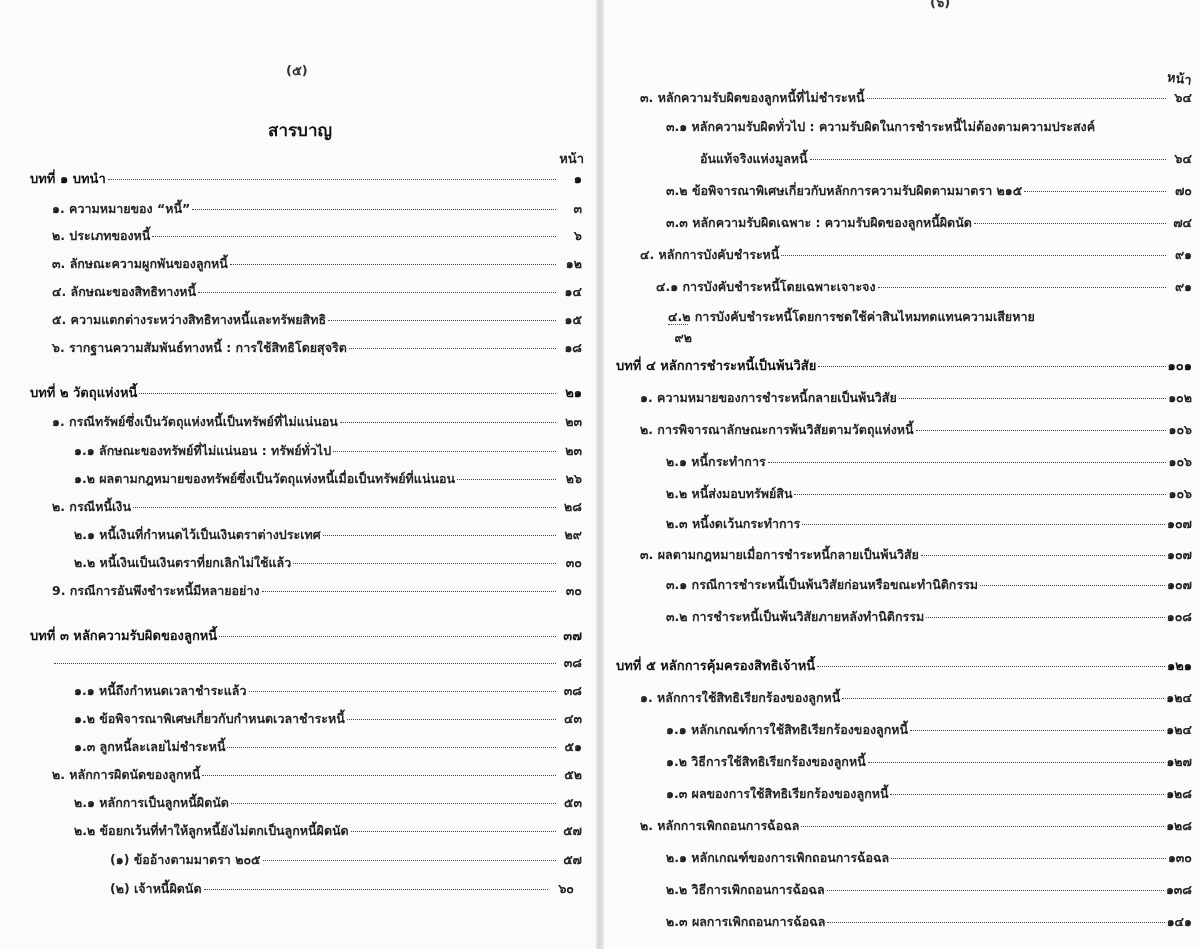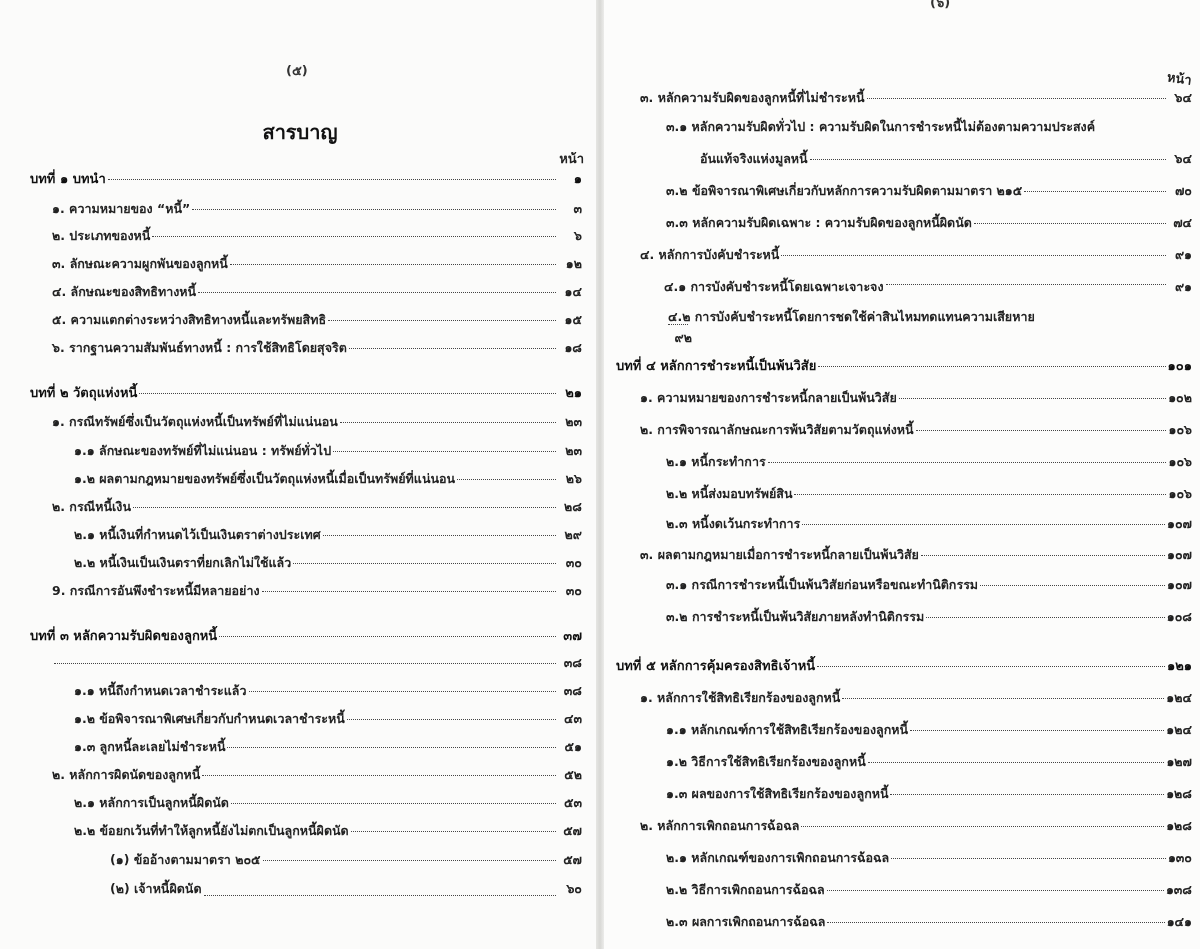--- a/index.html
+++ b/index.html
@@ -19,21 +19,21 @@
     position: absolute; left: 596px; top: 0; width: 8px; height: 949px;
     background: linear-gradient(to right, #e6e6e3, #d8d8d5, #ececea);
   }
   .page-marker {
     position: absolute; font-size: 13px; font-weight: bold; color: #333;
   }
   #left-marker { left: 286px; top: 60px; }
   #right-marker { left: 930px; top: -8px; }
   .toc-title {
     position: absolute; left: 0; width: 600px; top: 116px; text-align: center;
-    font-size: 20px; font-weight: bold; color: #111;
+    font-size: 17px; font-weight: bold; color: #111;
   }
   .page-label {
     position: absolute; font-size: 13px; font-weight: bold; color: #222;
   }
   #left-page-label { right: 12px; top: 148px; }
   #right-page-label { right: 8px; top: 68px; transform: rotate(8deg); }
   .entry {
     position: absolute; display: flex; align-items: baseline;
     font-size: 12.5px; font-weight: bold; color: #222; white-space: nowrap;
   }
@@ -165,21 +165,21 @@
       <div class="entry" style="top: 821px; left: 74px; right: 14px;">
         <span class="label">๒.๒ ข้อยกเว้นที่ทำให้ลูกหนี้ยังไม่ตกเป็นลูกหนี้ผิดนัด</span>
         <span class="dots"></span>
         <span class="num">๕๗</span>
       </div>
       <div class="entry" style="top: 850px; left: 110px; right: 14px;">
         <span class="label">(๑) ข้ออ้างตามมาตรา ๒๐๕</span>
         <span class="dots"></span>
         <span class="num">๕๗</span>
       </div>
-      <div class="entry" style="top: 879px; left: 110px; right: 14px; align-items: flex-end;">
+      <div class="entry" style="top: 879px; left: 110px; right: 22px;">
         <span class="label">(๒) เจ้าหนี้ผิดนัด</span>
         <span class="dots"></span>
         <span class="num">๖๐</span>
       </div>
     </div>
 </div>
 
 <div class="gutter"></div>
 
 <div class="page" id="right-page">
@@ -207,21 +207,21 @@
       <div class="entry" style="top: 213px; left: 62px; right: 8px;">
         <span class="label">๓.๓ หลักความรับผิดเฉพาะ : ความรับผิดของลูกหนี้ผิดนัด</span>
         <span class="dots"></span>
         <span class="num">๗๔</span>
       </div>
       <div class="entry" style="top: 245px; left: 36px; right: 8px;">
         <span class="label">๔. หลักการบังคับชำระหนี้</span>
         <span class="dots"></span>
         <span class="num">๙๑</span>
       </div>
-      <div class="entry" style="top: 277px; left: 60px; right: 8px; align-items: center;">
+      <div class="entry" style="top: 277px; left: 52px; right: 8px;">
         <span class="label">๔.๑ การบังคับชำระหนี้โดยเฉพาะเจาะจง</span>
         <span class="dots"></span>
         <span class="num">๙๑</span>
       </div>
       <div class="entry" style="top: 307px; left: 62px; right: 8px; flex-direction: column;">
         <span class="label">๔.๒ การบังคับชำระหนี้โดยการชดใช้ค่าสินไหมทดแทนความเสียหาย</span>
         <span class="dots"></span>
         <span class="num">๙๒</span>
       </div>
       <div class="entry chapter" style="top: 355px; left: 12px; right: 8px;">

